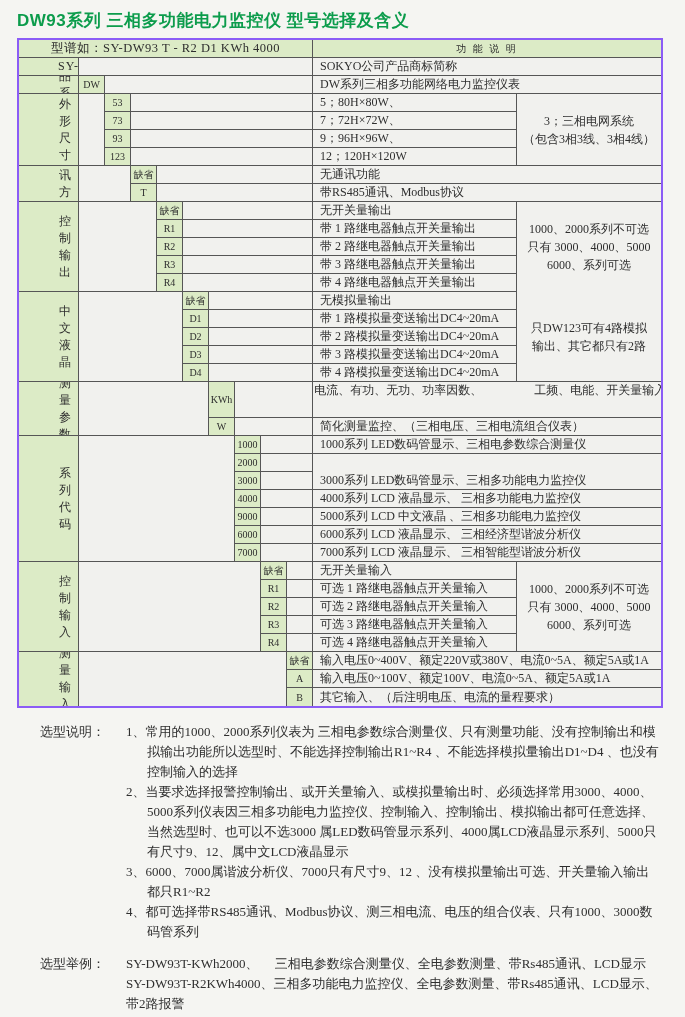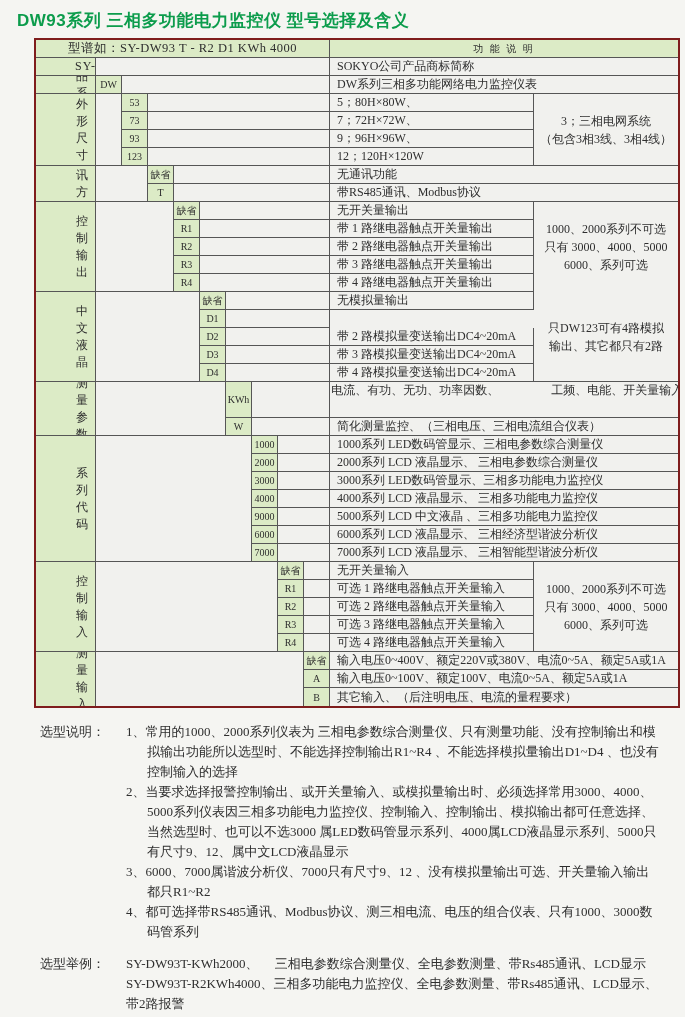--- a/index.html
+++ b/index.html
@@ -1,20 +1,20 @@
 <!DOCTYPE html>
 <html><head>
 <meta charset="utf-8">
 <style>
   html,body{margin:0;padding:0;}
   .page{position:relative;width:685px;height:1017px;background:#f5f5f2;overflow:hidden;
         font-family:"Liberation Serif","DejaVu Serif",serif;color:#2e2e2e;}
   .title{padding:9px 0 6px 17px;font-family:"Liberation Sans","DejaVu Sans",sans-serif;
          font-weight:bold;font-size:17px;color:#0c9c4c;letter-spacing:.5px;}
-  .tbl{margin-left:34px;width:646px;border:2px solid #7f1d1d;background:#f1f1ee;box-sizing:border-box;}
+  .tbl{margin-left:17px;width:646px;border:2px solid #8b5cf6;background:#f1f1ee;box-sizing:border-box;}
   .sec{display:flex;align-items:stretch;}
   .cell{box-sizing:border-box;border-right:1px solid #565656;border-bottom:1px solid #565656;overflow:hidden;}
   .green{background:#dcebc6;}
   .lab{width:60px;flex:none;display:flex;align-items:center;justify-content:center;font-size:12px;letter-spacing:1px;padding-left:40px;}
   .pre{flex:none;}
   .mid{flex:1;display:flex;flex-direction:column;min-width:0;}
   .row{display:flex;height:18px;}
   .row.h2{height:36px;}
   .code{width:26px;flex:none;display:flex;align-items:center;justify-content:center;font-size:10px;}
   .fil{flex:none;}
@@ -151,20 +151,21 @@
       <div class="cell pre" style="width:104px"></div>
       <div class="mid">
         <div class="row">
           <div class="cell green code">缺省</div>
           <div class="cell fil" style="width:104px"></div>
           <div class="cell desc">无模拟量输出</div>
         </div>
         <div class="row">
           <div class="cell green code">D1</div>
           <div class="cell fil" style="width:104px"></div>
+          <div class="cell desc">带 1 路模拟量变送输出DC4~20mA</div>
         </div>
         <div class="row">
           <div class="cell green code">D2</div>
           <div class="cell fil" style="width:104px"></div>
           <div class="cell desc">带 2 路模拟量变送输出DC4~20mA</div>
         </div>
         <div class="row">
           <div class="cell green code">D3</div>
           <div class="cell fil" style="width:104px"></div>
           <div class="cell desc">带 3 路模拟量变送输出DC4~20mA</div>
@@ -206,21 +207,20 @@
       <div class="cell pre" style="width:156px"></div>
       <div class="mid">
         <div class="row">
           <div class="cell green code">1000</div>
           <div class="cell fil" style="width:52px"></div>
           <div class="cell desc last">1000系列 LED数码管显示、三相电参数综合测量仪</div>
         </div>
         <div class="row">
           <div class="cell green code">2000</div>
           <div class="cell fil" style="width:52px"></div>
-          <div class="cell desc last">2000系列 LCD 液晶显示、 三相电参数综合测量仪</div>
         </div>
         <div class="row">
           <div class="cell green code">3000</div>
           <div class="cell fil" style="width:52px"></div>
           <div class="cell desc last">3000系列 LED数码管显示、三相多功能电力监控仪</div>
         </div>
         <div class="row">
           <div class="cell green code">4000</div>
           <div class="cell fil" style="width:52px"></div>
           <div class="cell desc last">4000系列 LCD  液晶显示、 三相多功能电力监控仪</div>

